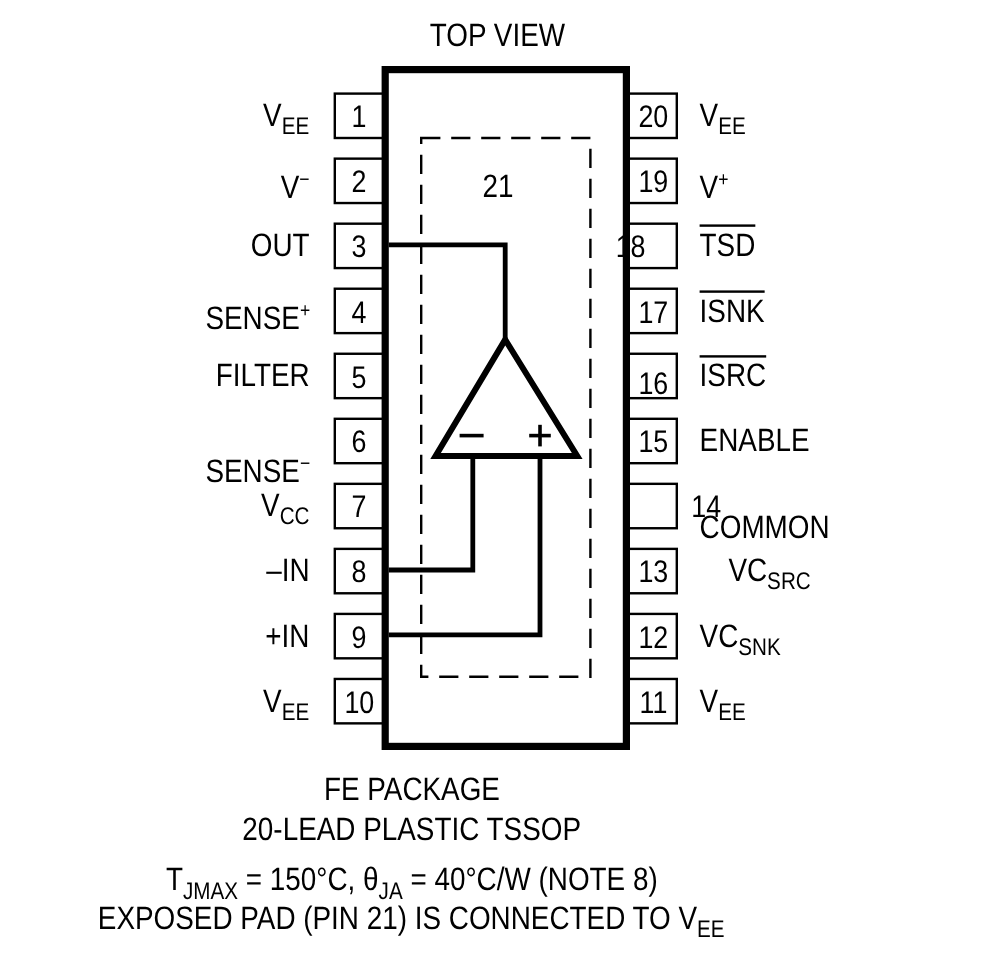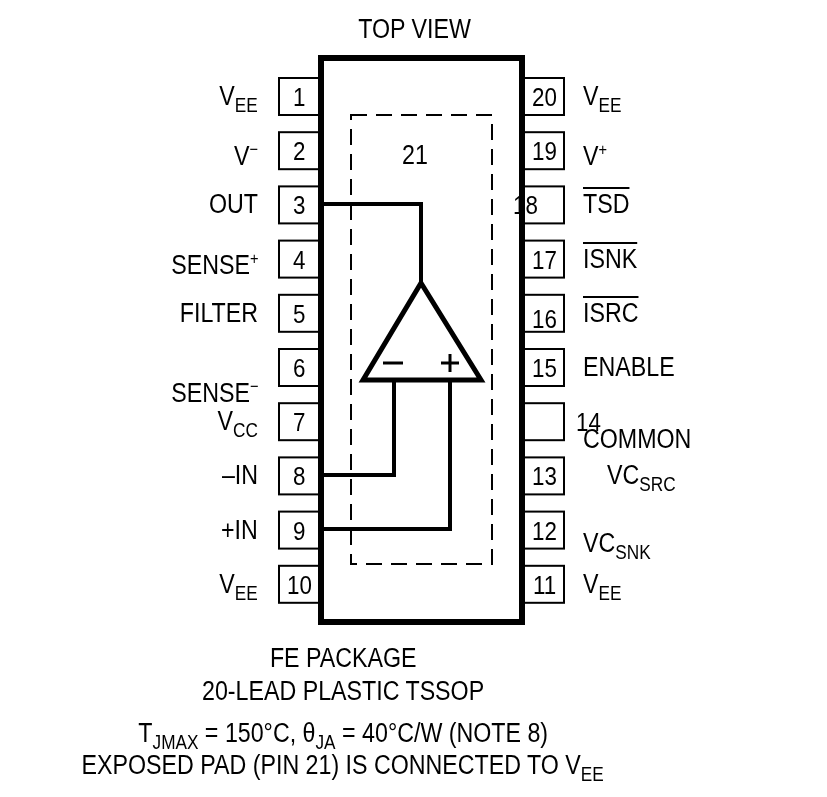--- a/index.html
+++ b/index.html
@@ -104,21 +104,21 @@
     <div class="pinlabel right" style="top: 243.6px; left: 583px;"><span class="txt"><span class="over">ISNK</span></span></div>
     <div class="pinnum" style="left: 524px; top: 304px;"><span class="txt">16</span></div>
     <div class="pinlabel right" style="top: 297.8px; left: 583px;"><span class="txt"><span class="over">ISRC</span></span></div>
     <div class="pinnum" style="left: 524px; top: 353px;"><span class="txt">15</span></div>
     <div class="pinlabel right" style="top: 352px; left: 583px;"><span class="txt"><span>ENABLE</span></span></div>
     <div class="pinnum" style="left: 524px; top: 407.2px; margin-left: 44px;"><span class="txt">14</span></div>
     <div class="pinlabel right" style="top: 406.2px; left: 583px; margin-top: 18px;"><span class="txt"><span>COMMON</span></span></div>
     <div class="pinnum" style="left: 524px; top: 461.4px;"><span class="txt">13</span></div>
     <div class="pinlabel right" style="top: 460.4px; left: 583px; margin-left: 24px;"><span class="txt"><span>VC</span><span class="sub">SRC</span></span></div>
     <div class="pinnum" style="left: 524px; top: 515.6px;"><span class="txt">12</span></div>
-    <div class="pinlabel right" style="top: 514.6px; left: 583px; margin-top: 13px;"><span class="txt"><span>VC</span><span class="sub">SNK</span></span></div>
+    <div class="pinlabel right" style="top: 514.6px; left: 583px;"><span class="txt"><span>VC</span><span class="sub">SNK</span></span></div>
     <div class="pinnum" style="left: 524px; top: 569.8px;"><span class="txt">11</span></div>
     <div class="pinlabel right" style="top: 568.8px; left: 583px;"><span class="txt"><span>V</span><span class="sub">EE</span></span></div>
   </div>
 
 <div class="footer" style="top:643px;"><span class="txt">FE PACKAGE</span></div>
 <div class="footer" style="top:676px;"><span class="txt">20-LEAD PLASTIC TSSOP</span></div>
 <div class="footer" style="top:718px;"><span class="txt">
   <span>T</span><span class="sub">JMAX</span><span> = 150°C, </span><span>θ</span><span class="sub">JA</span><span> = 40°C/W (NOTE 8)</span>
 </span></div>
 <div class="footer" style="top:750px;"><span class="txt">

